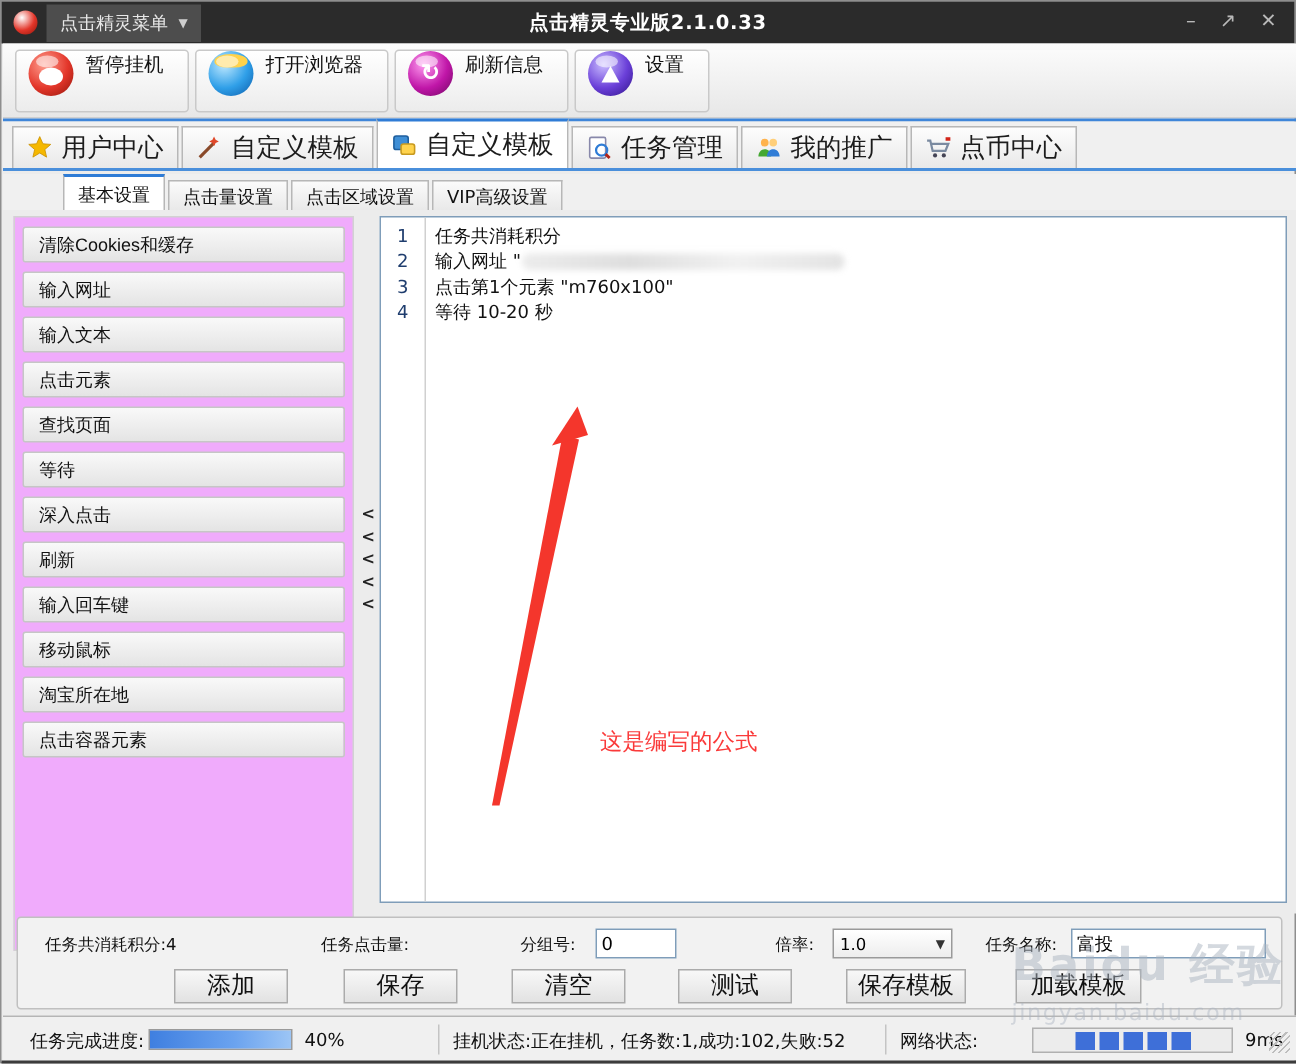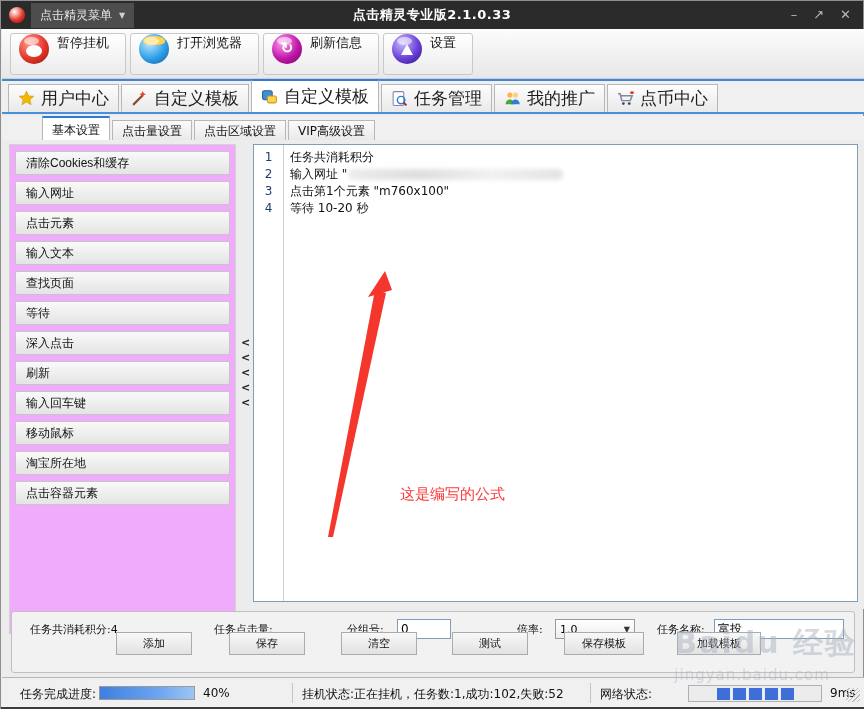--- a/index.html
+++ b/index.html
@@ -67,21 +67,21 @@
   .overlay-svg { position:absolute; left:0; top:0; width:862px; height:469px; pointer-events:none; }
   .annotation { position:absolute; left:398px; top:345px; font-size:15px; color:#fa3a3a; }
 
   
   .footer { position:absolute; left:10px; top:610px; width:844px; height:62px; background:#f2f2f2; border:1px solid #c0c0c0; border-radius:3px; }
   .f-label { position:absolute; font-size:11px; color:#111; top:10px; }
   .f-input { position:absolute; top:7px; height:20px; border:1px solid #7f9db9; background:#fff; font-size:12px; padding:0 3px; font-family:inherit; }
   .f-select { position:absolute; top:7px; height:20px; width:80px; border:1px solid #9a9a9a; background:linear-gradient(#ffffff,#ededed);
     font-size:11px; display:flex; align-items:center; justify-content:space-between; padding:0 4px; cursor:default; }
   .f-select .arr { font-size:8px; color:#333; }
-  .f-btn { position:absolute; top:20px; width:76px; height:23px; font-size:11px; color:#111;
+  .f-btn { position:absolute; top:34px; width:76px; height:23px; font-size:16px; color:#111;
     background:linear-gradient(#f8f8f8,#e2e2e2); border:1px solid #ababab; cursor:default; }
 
   
   .statusbar { position:absolute; left:1px; top:676px; width:862px; height:30px; background:#f0f0f0; border-top:1px solid #b5b5b5; font-size:12px; color:#111; }
   .sb-item { position:absolute; top:8px; }
   .sb-sep { position:absolute; top:5px; width:1px; height:20px; background:#c4c4c4; }
   .pbar { position:absolute; left:97px; top:8px; width:96px; height:14px; border:1px solid #9a9a9a; background:#f7f7f7; }
   .pbar-fill { height:100%; background:linear-gradient(90deg,#3f7fe0,#6ba3ef 60%,#9cc5f5); }
   .netbox { position:absolute; left:686px; top:7px; width:134px; height:17px; border:1px solid #b0b0b0; background:#ececec; display:flex; align-items:center; justify-content:center; gap:3px; }
   .netblock { width:13px; height:12px; background:#3e6fd8; }
@@ -187,22 +187,22 @@
     <div class="stab active"><span>基本设置</span></div>
     <div class="stab"><span>点击量设置</span></div>
     <div class="stab"><span>点击区域设置</span></div>
     <div class="stab"><span>VIP高级设置</span></div>
   </div>
 
   <div class="content">
     <div class="left-panel">
       <button class="act-btn">清除Cookies和缓存</button>
       <button class="act-btn">输入网址</button>
+      <button class="act-btn">输入文本</button>
       <button class="act-btn">点击元素</button>
-      <button class="act-btn">输入文本</button>
       <button class="act-btn">查找页面</button>
       <button class="act-btn">等待</button>
       <button class="act-btn">深入点击</button>
       <button class="act-btn">刷新</button>
       <button class="act-btn">输入回车键</button>
       <button class="act-btn">移动鼠标</button>
       <button class="act-btn">淘宝所在地</button>
       <button class="act-btn">点击容器元素</button>
     </div>
 

